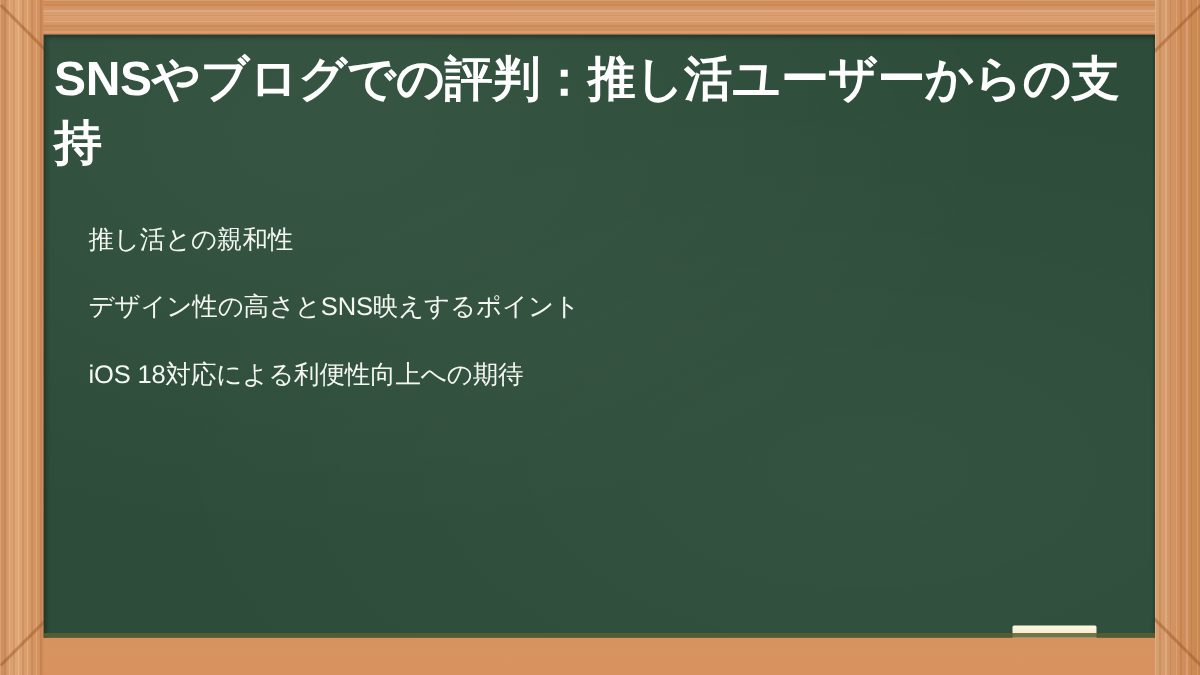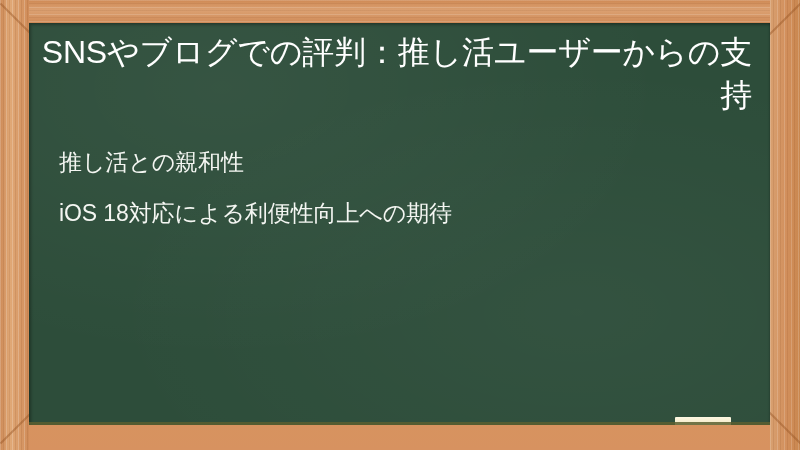--- a/index.html
+++ b/index.html
@@ -129,37 +129,36 @@
 
   .title {
     position: absolute;
     left: 7px;
     top: 8px;
     width: 716px;
     color: #ffffff;
     font-size: 32px;
     line-height: 1.33;
     letter-spacing: -0.2px;
-    font-weight: 400;
+    font-weight: 700;
     white-space: pre-wrap;
-    text-align: right;
   }
 
   .bullets {
     position: absolute;
     left: 30px;
     top: 128px;
     width: 690px;
     list-style: none;
     margin: 0;
     padding: 0;
   }
   .bullets li {
     color: #f4f6f2;
-    font-size: 23px;
+    font-size: 17px;
     line-height: 1;
     font-weight: 400;
     margin: 0 0 28px 0;
     letter-spacing: -0.1px;
     white-space: nowrap;
   }
   .bullets li:last-child { margin-bottom: 18px; }
 
   
   .chalk {
@@ -189,20 +188,21 @@
   </div>
 
   <div class="board">
     <div class="dust"></div>
 
     <div class="content">
       <div class="title">SNSやブログでの評判：推し活ユーザーからの支持</div>
 
       <ul class="bullets">
         <li>推し活との親和性</li>
+        <li>デザイン性の高さとSNS映えするポイント</li>
         <li>iOS 18対応による利便性向上への期待</li>
       </ul>
     </div>
 
     <div class="chalk"></div>
     <div class="board-bottom-edge"></div>
   </div>
 
 </div>
 

